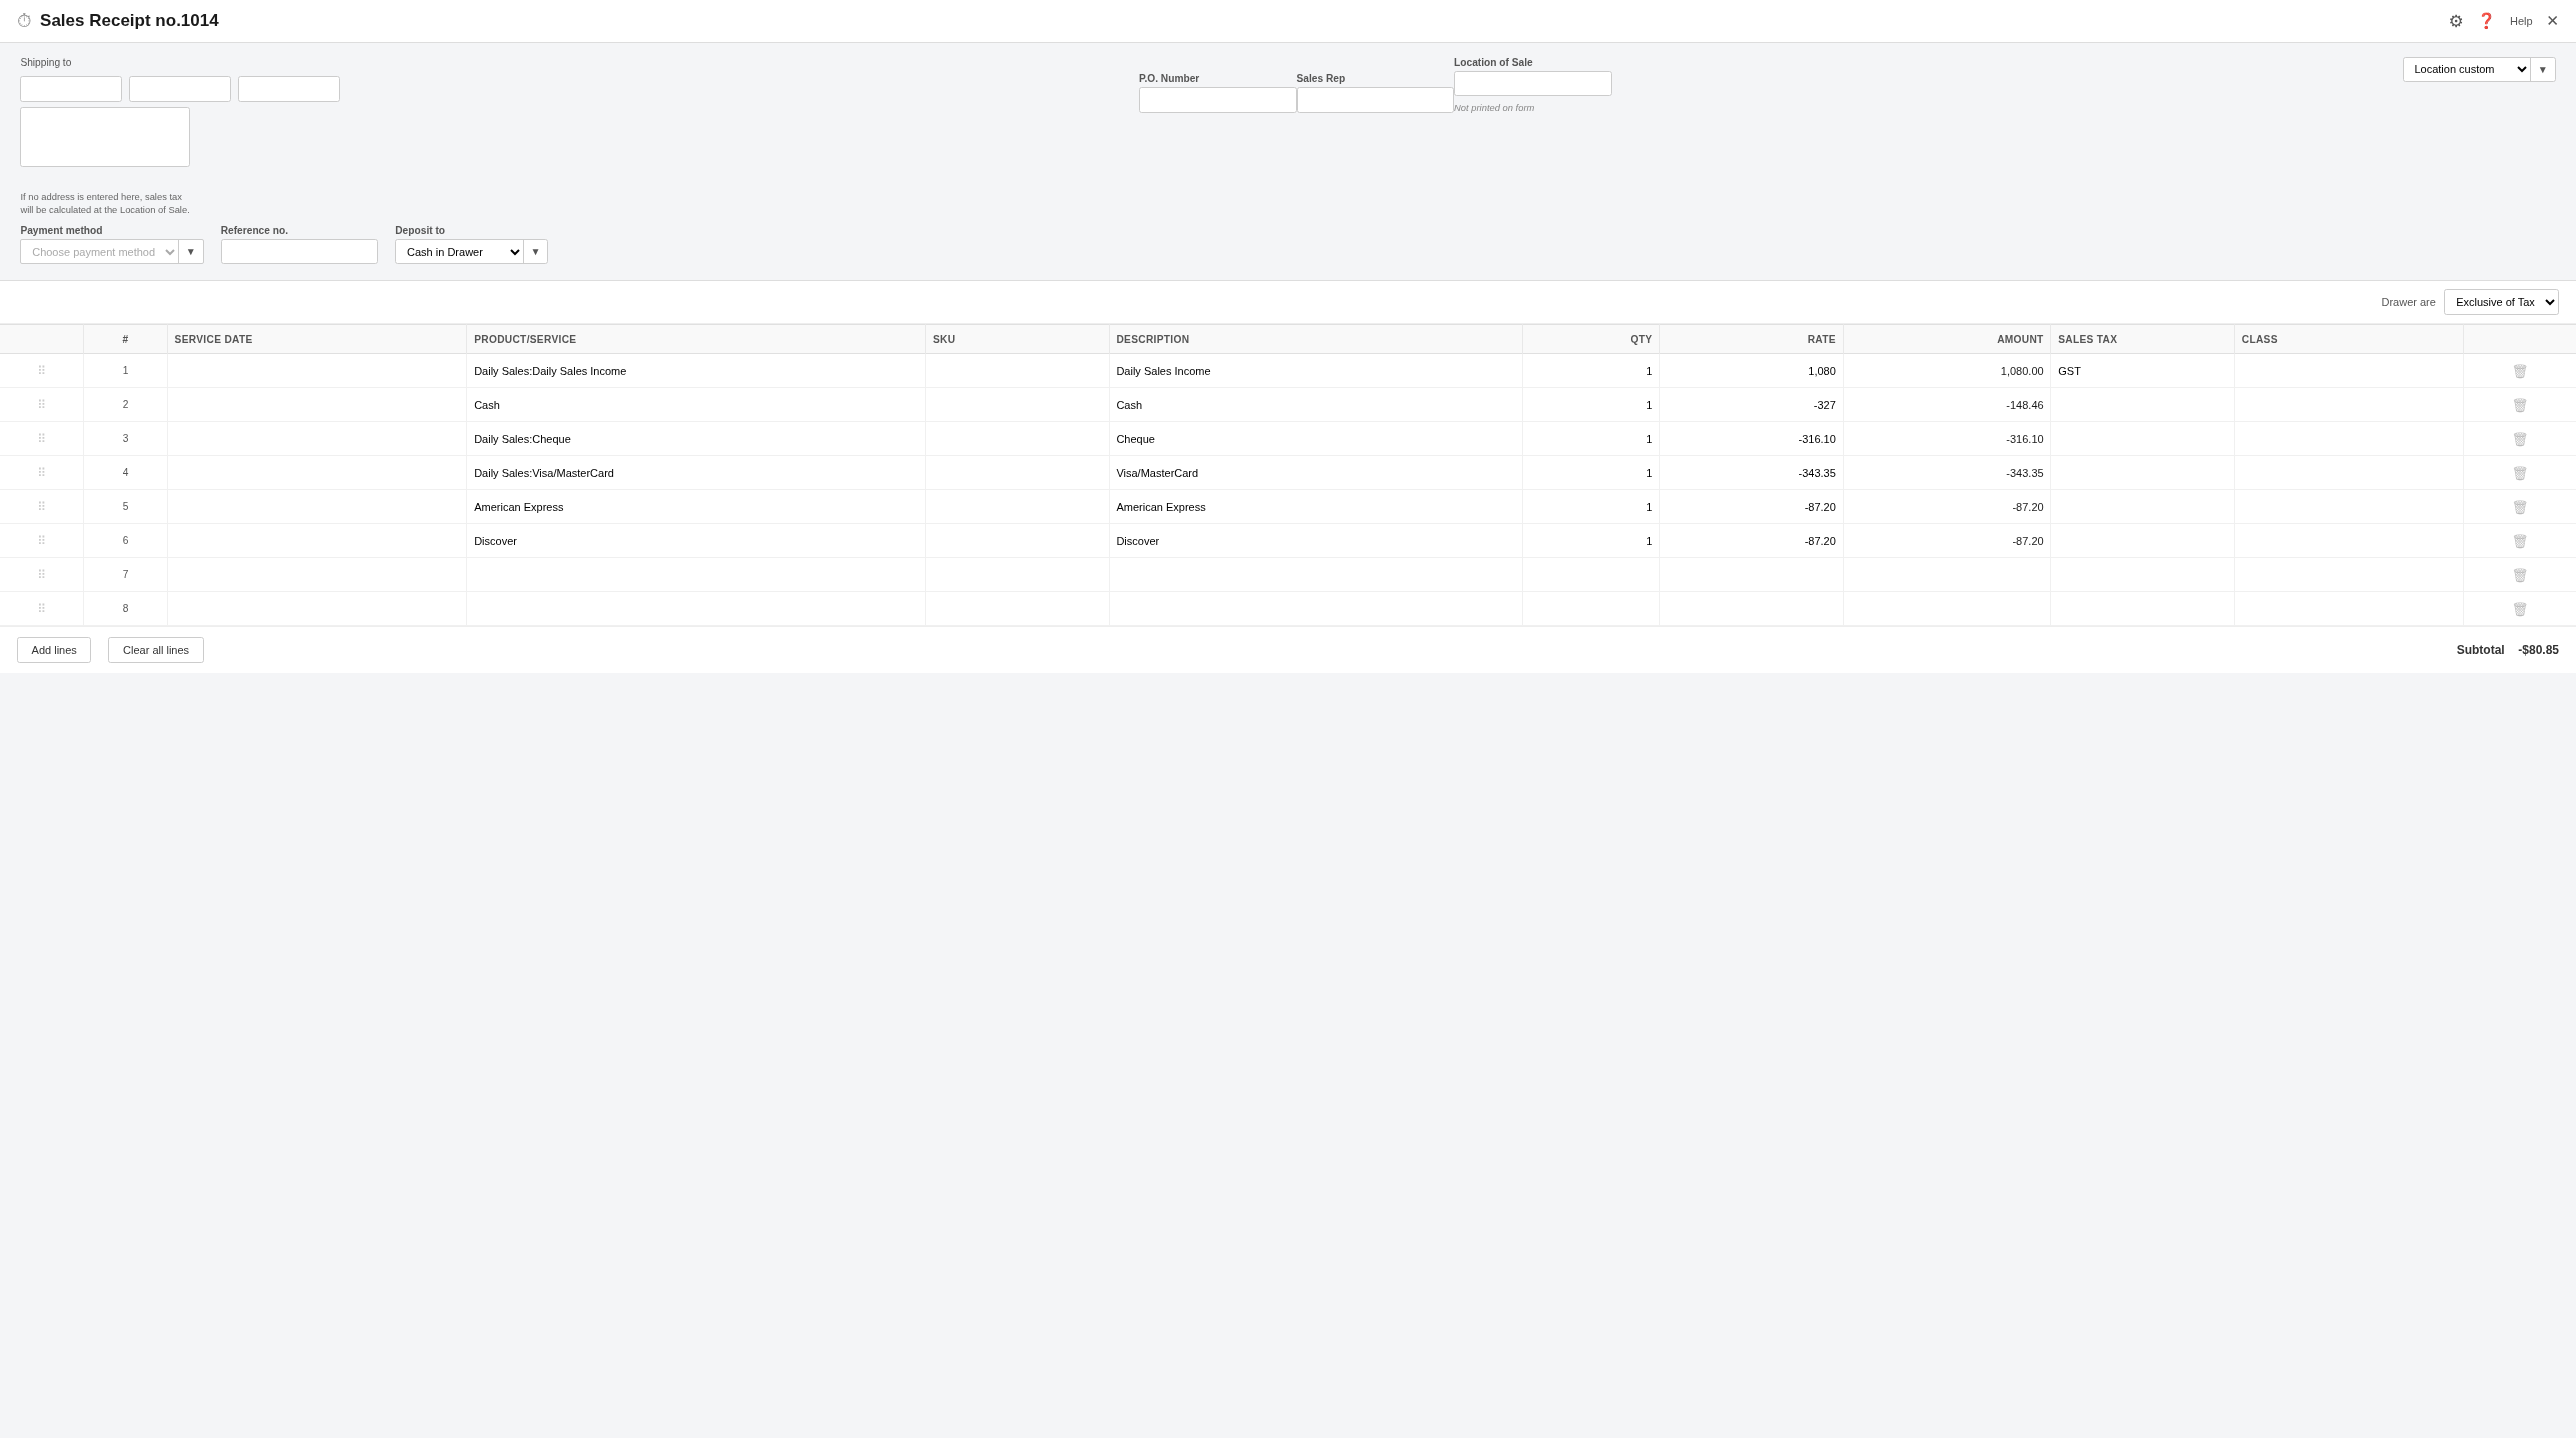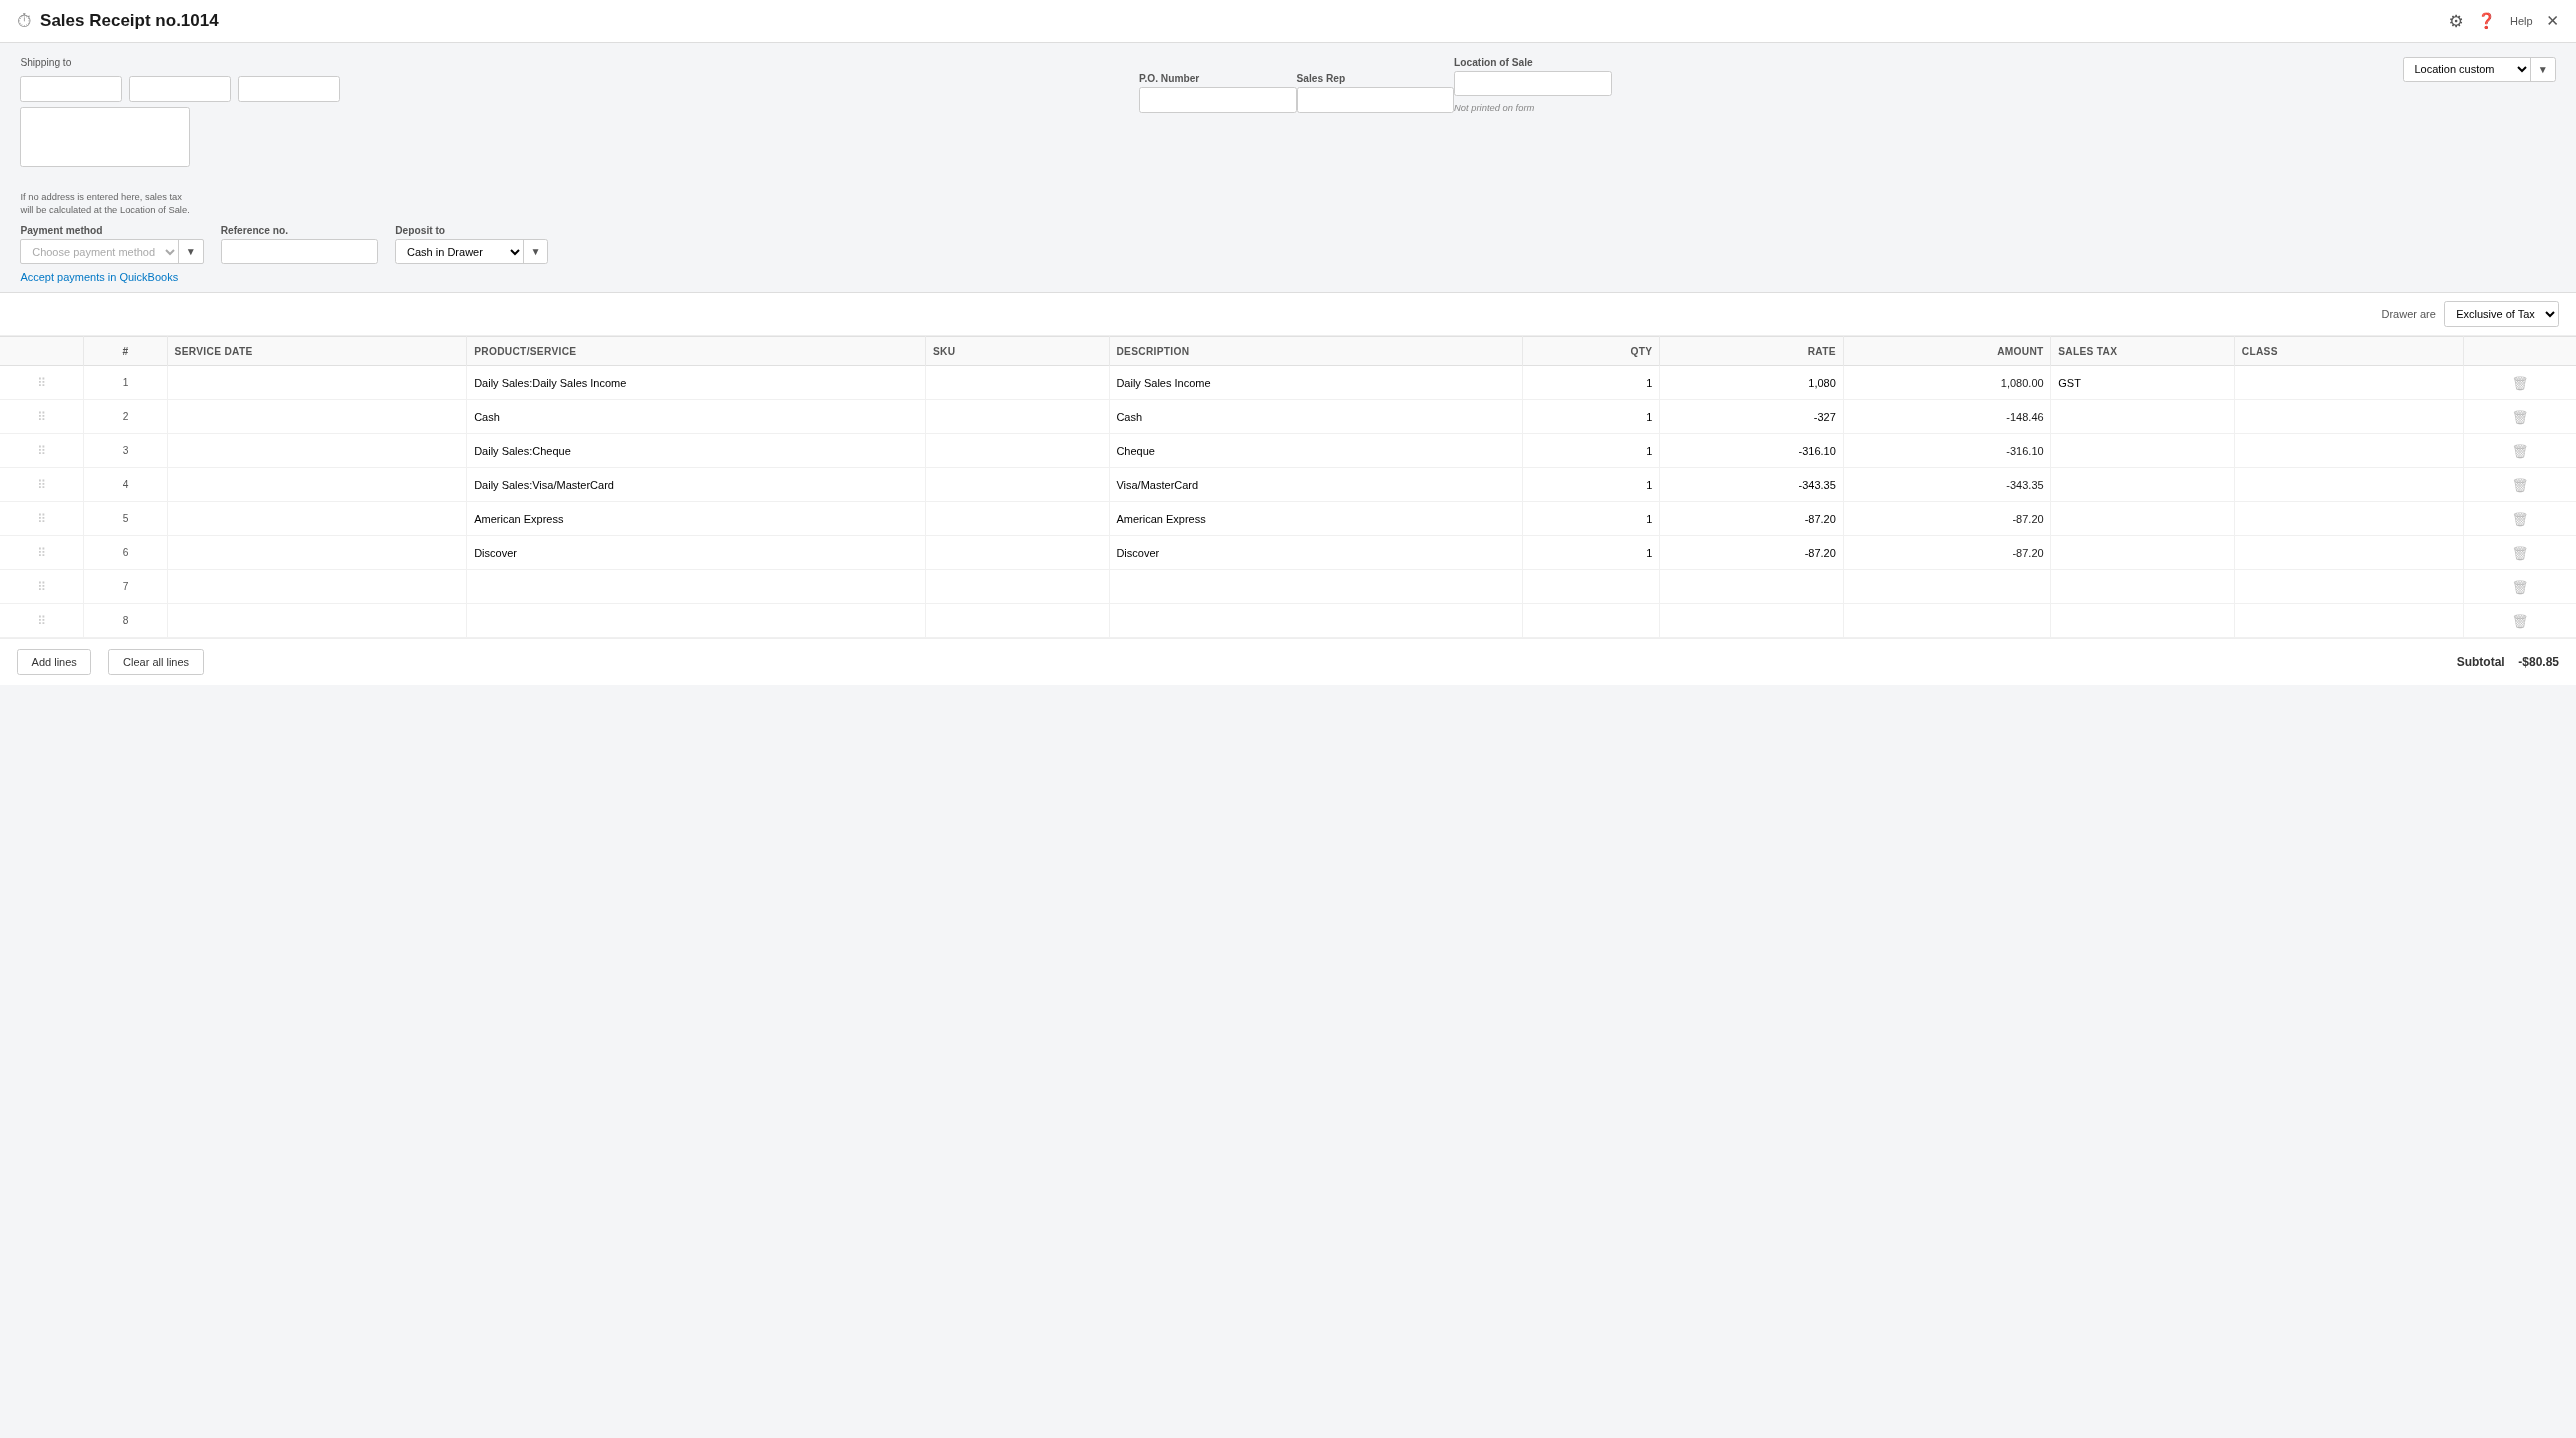--- a/index.html
+++ b/index.html
@@ -164,23 +164,20 @@
     </div>
     <div class="form-field">
       <label>Deposit to</label>
       <div class="deposit-dropdown">
         <select>
           <option>Cash in Drawer</option>
         </select>
         <span class="dropdown-arrow">▼</span>
       </div>
     </div>
-  </div>
-  <div style="margin-top:5.1px;">
-    <a class="accept-link" href="#">Accept payments in QuickBooks</a>
   </div>
 </div>
 
 <div class="amounts-row">
   <span class="amounts-label">Drawer are</span>
   <select class="amounts-select">
     <option>Exclusive of Tax</option>
     <option>Inclusive of Tax</option>
   </select>
 </div>

